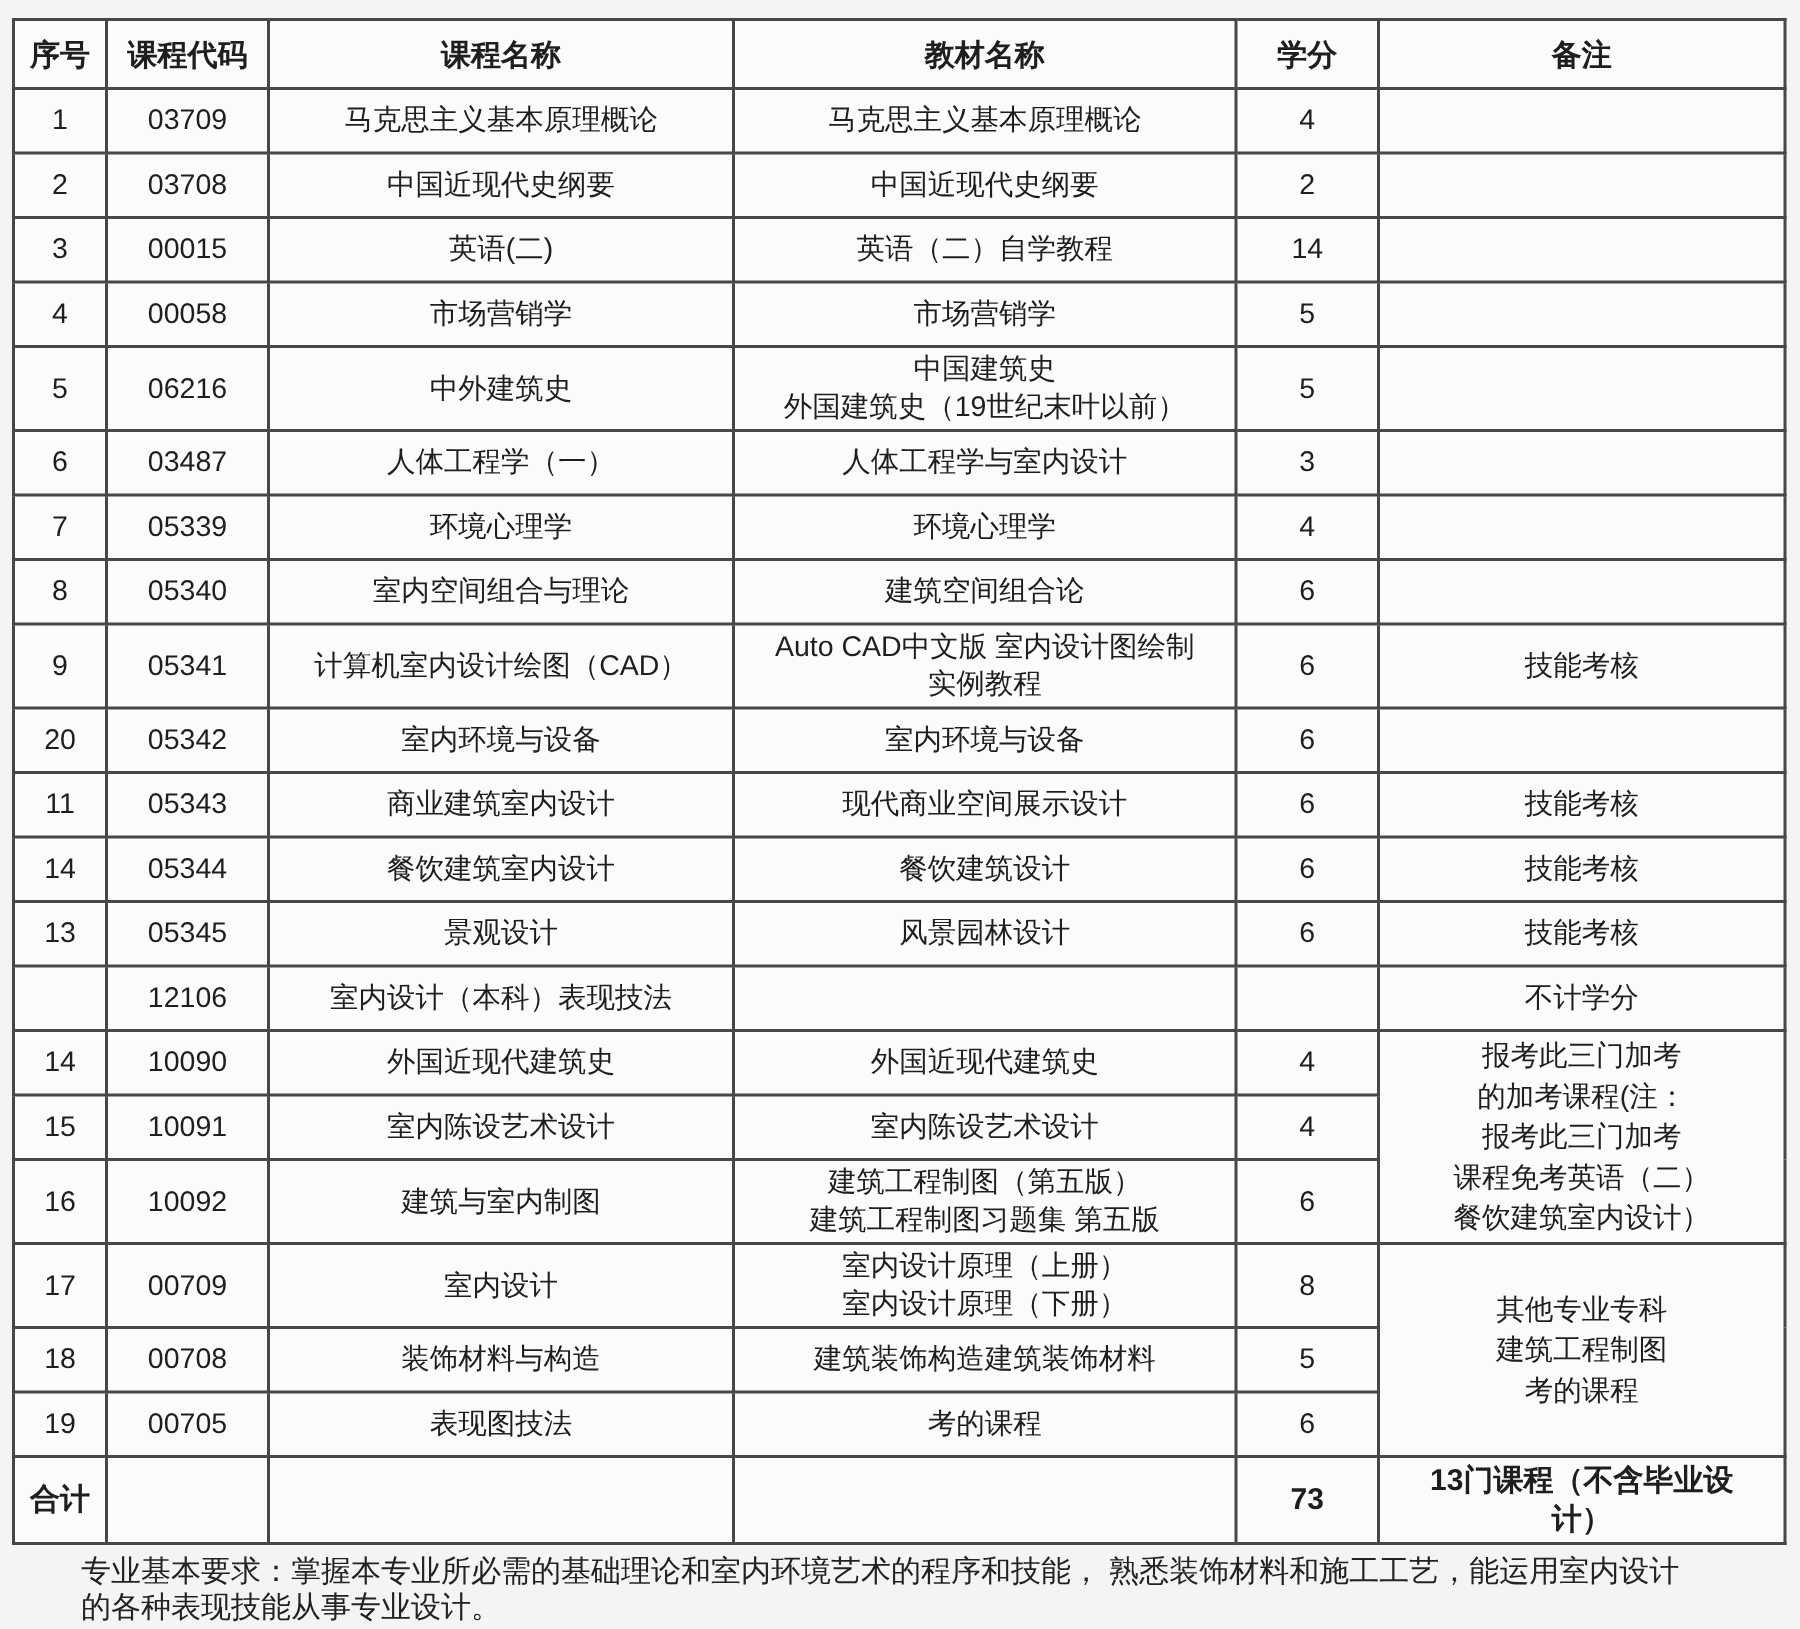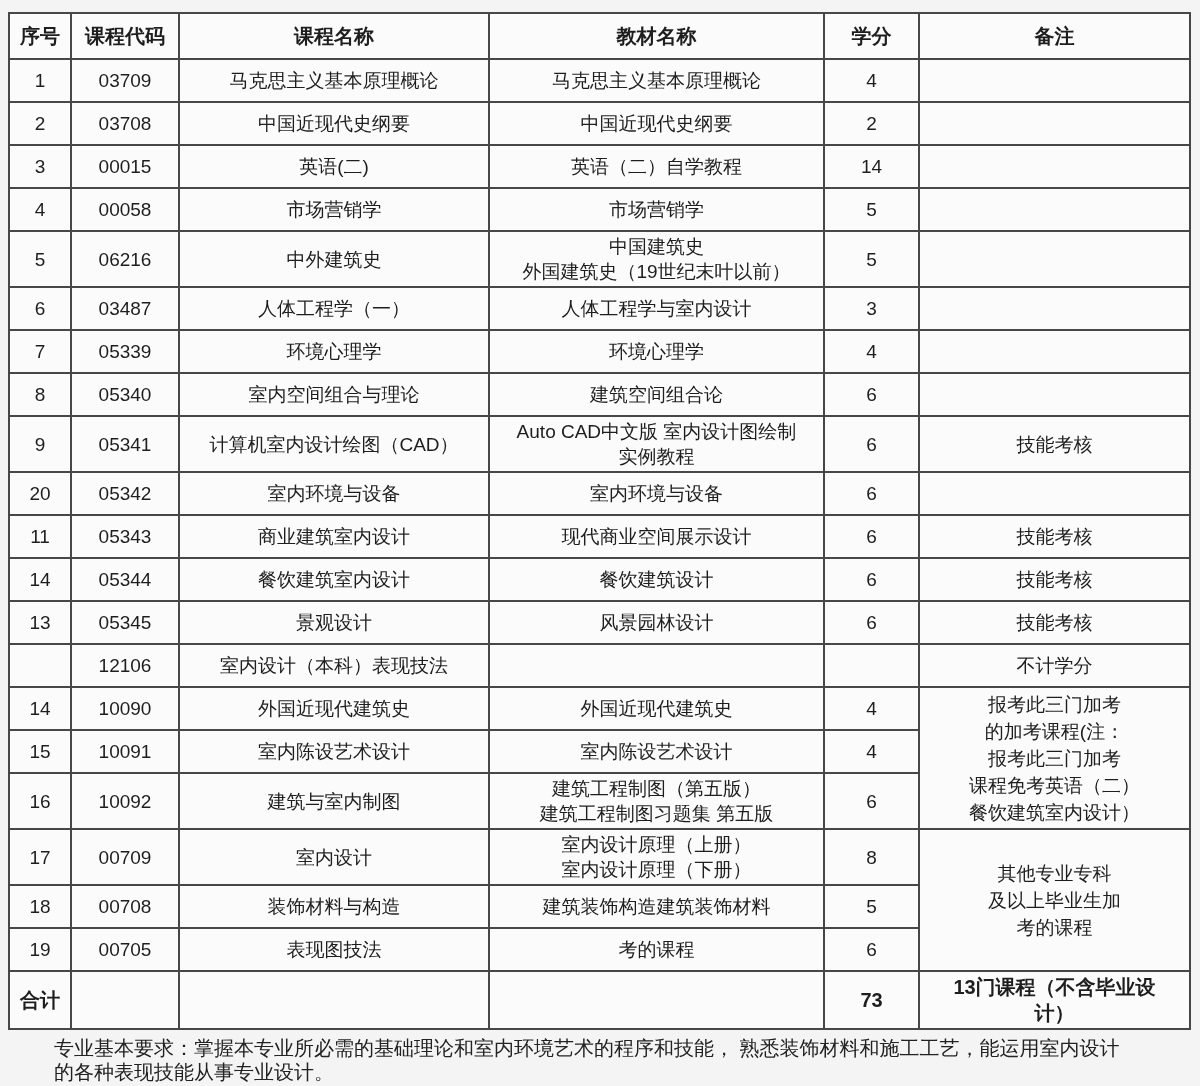--- a/index.html
+++ b/index.html
@@ -443,21 +443,21 @@
             </td>
             <td data-name="cell-textbook-name">
               <div class="cell-line">室内设计原理（上册）</div>
               <div class="cell-line">室内设计原理（下册）</div>
             </td>
             <td data-name="cell-credits">
               <div class="cell-line">8</div>
             </td>
             <td data-name="cell-note" rowspan="3">
               <div class="cell-line">其他专业专科</div>
-              <div class="cell-line">及以上毕业生加</div>
+              <div class="cell-line">建筑工程制图</div>
               <div class="cell-line">考的课程</div>
             </td>
           </tr>
           <tr data-name="table-row" class="row-normal">
             <td data-name="cell-serial">
               <div class="cell-line">18</div>
             </td>
             <td data-name="cell-course-code">
               <div class="cell-line">00708</div>
             </td>

